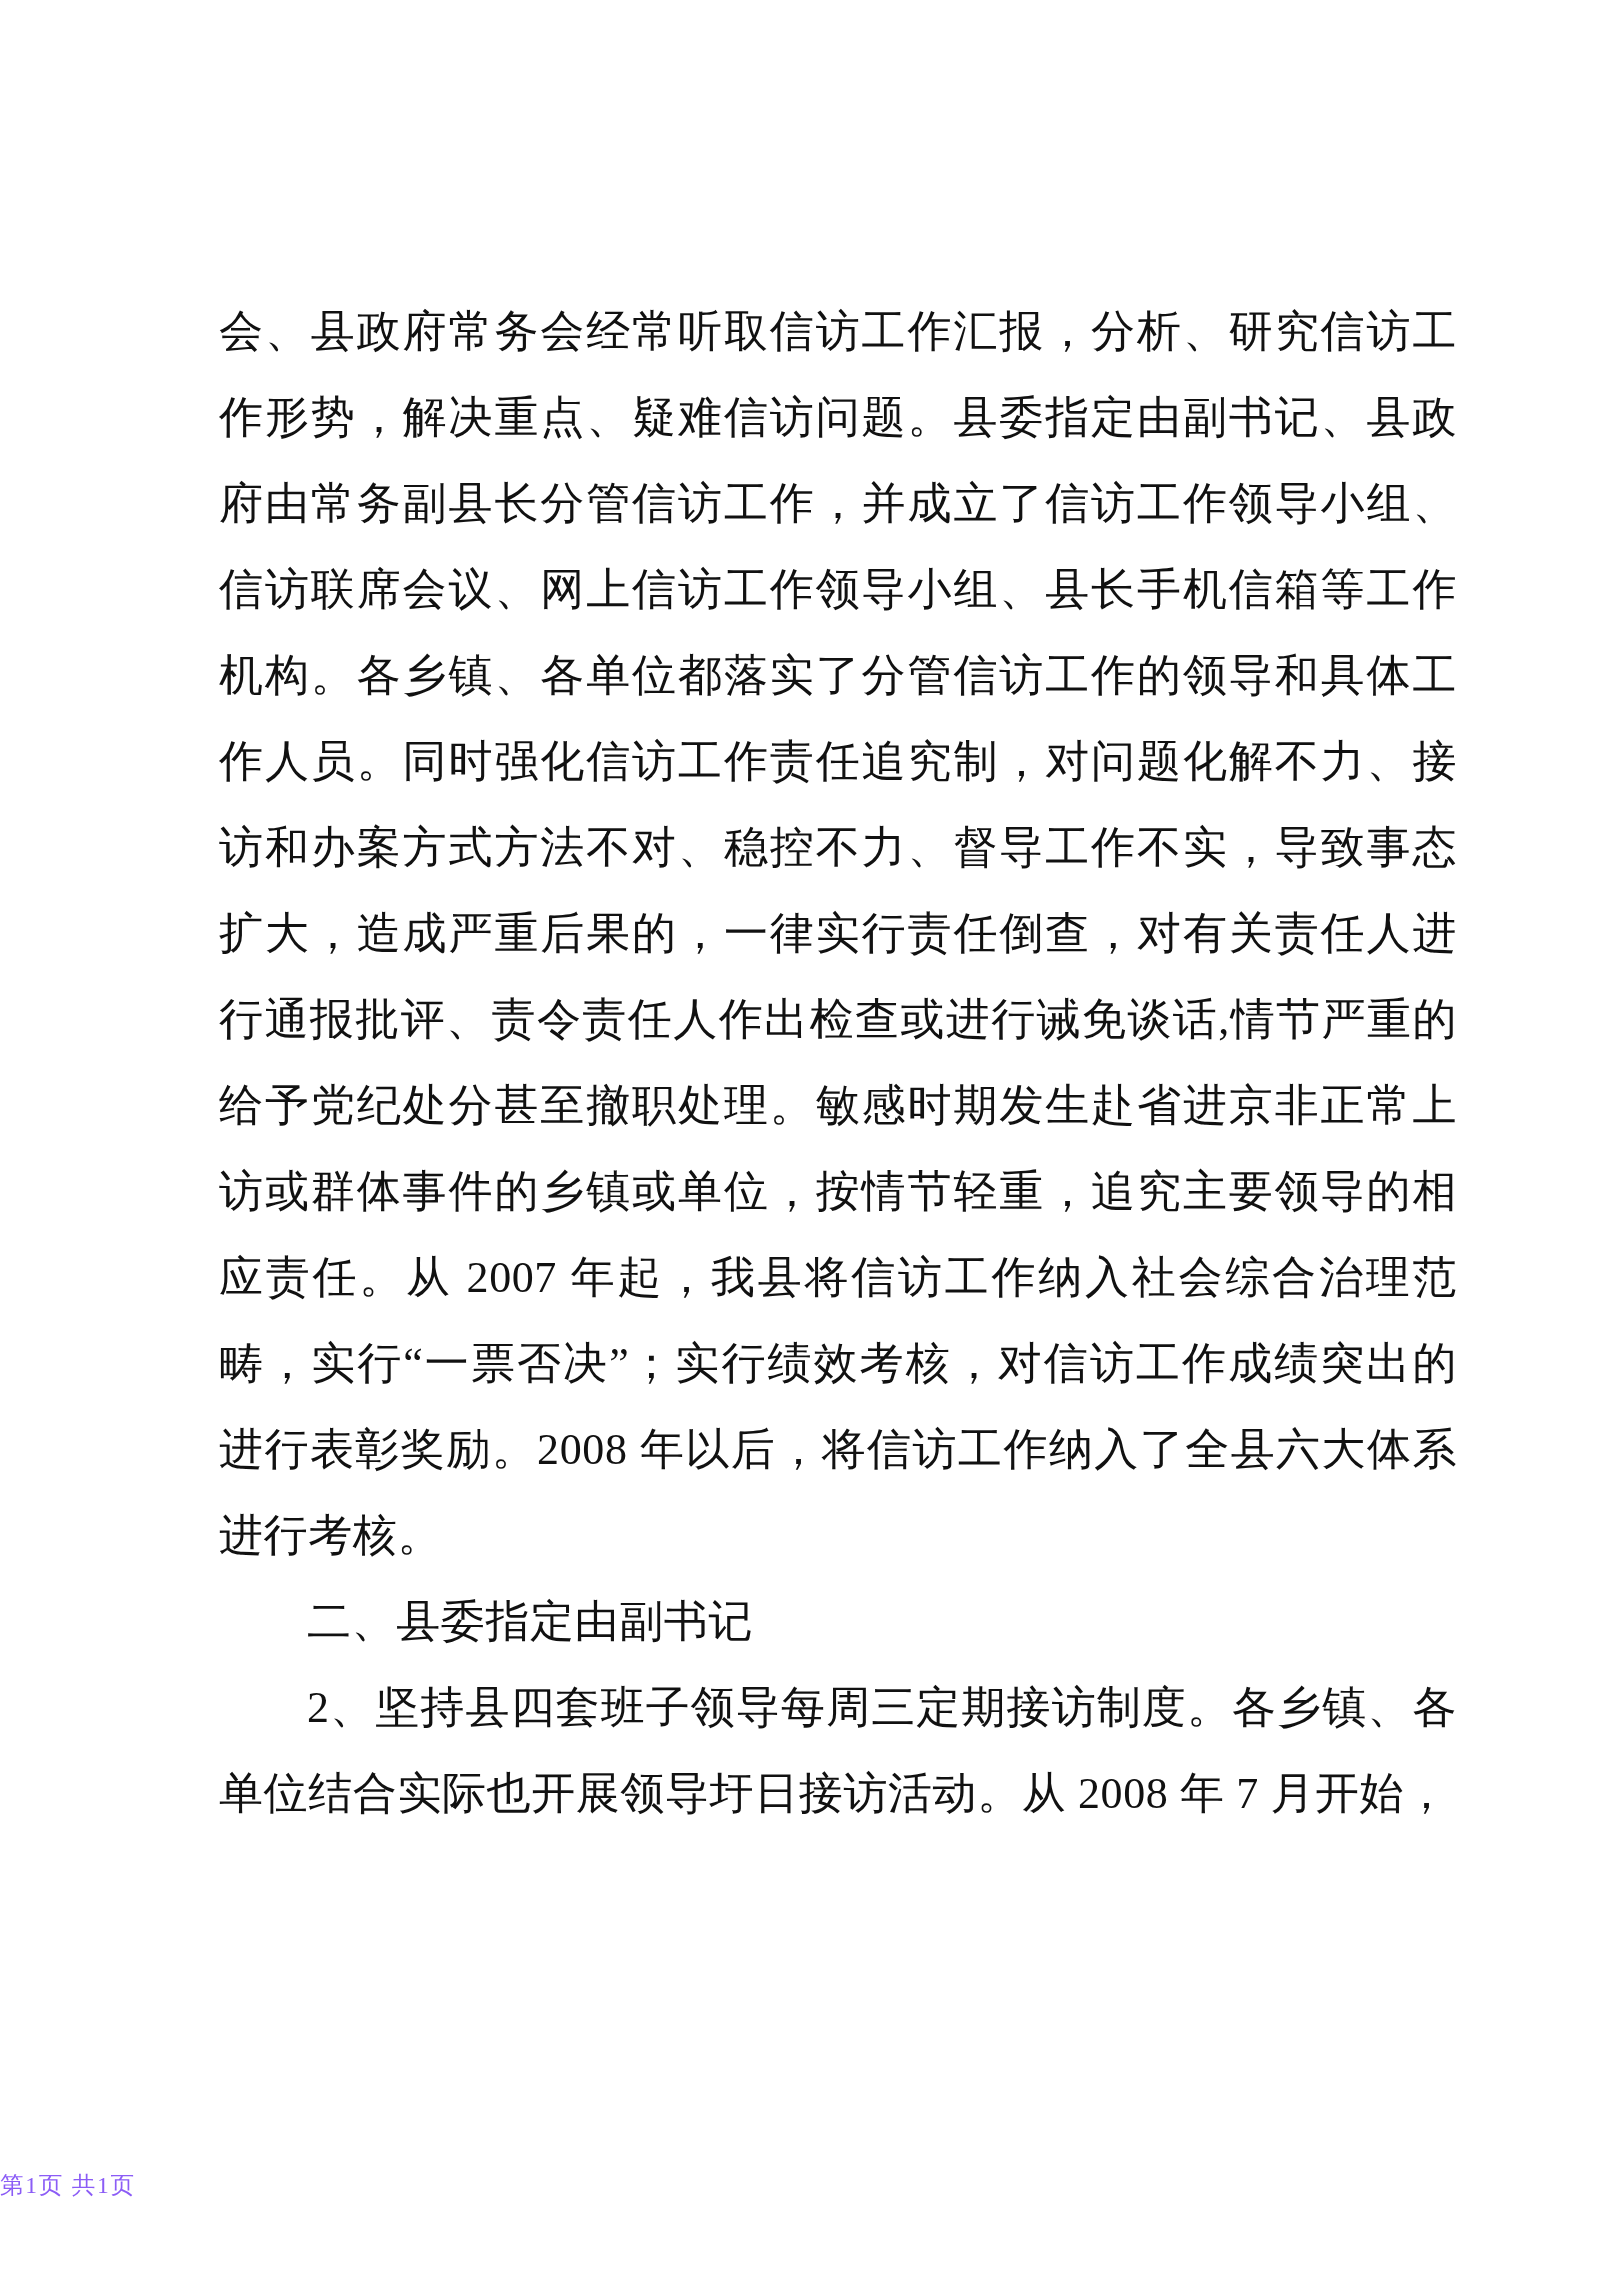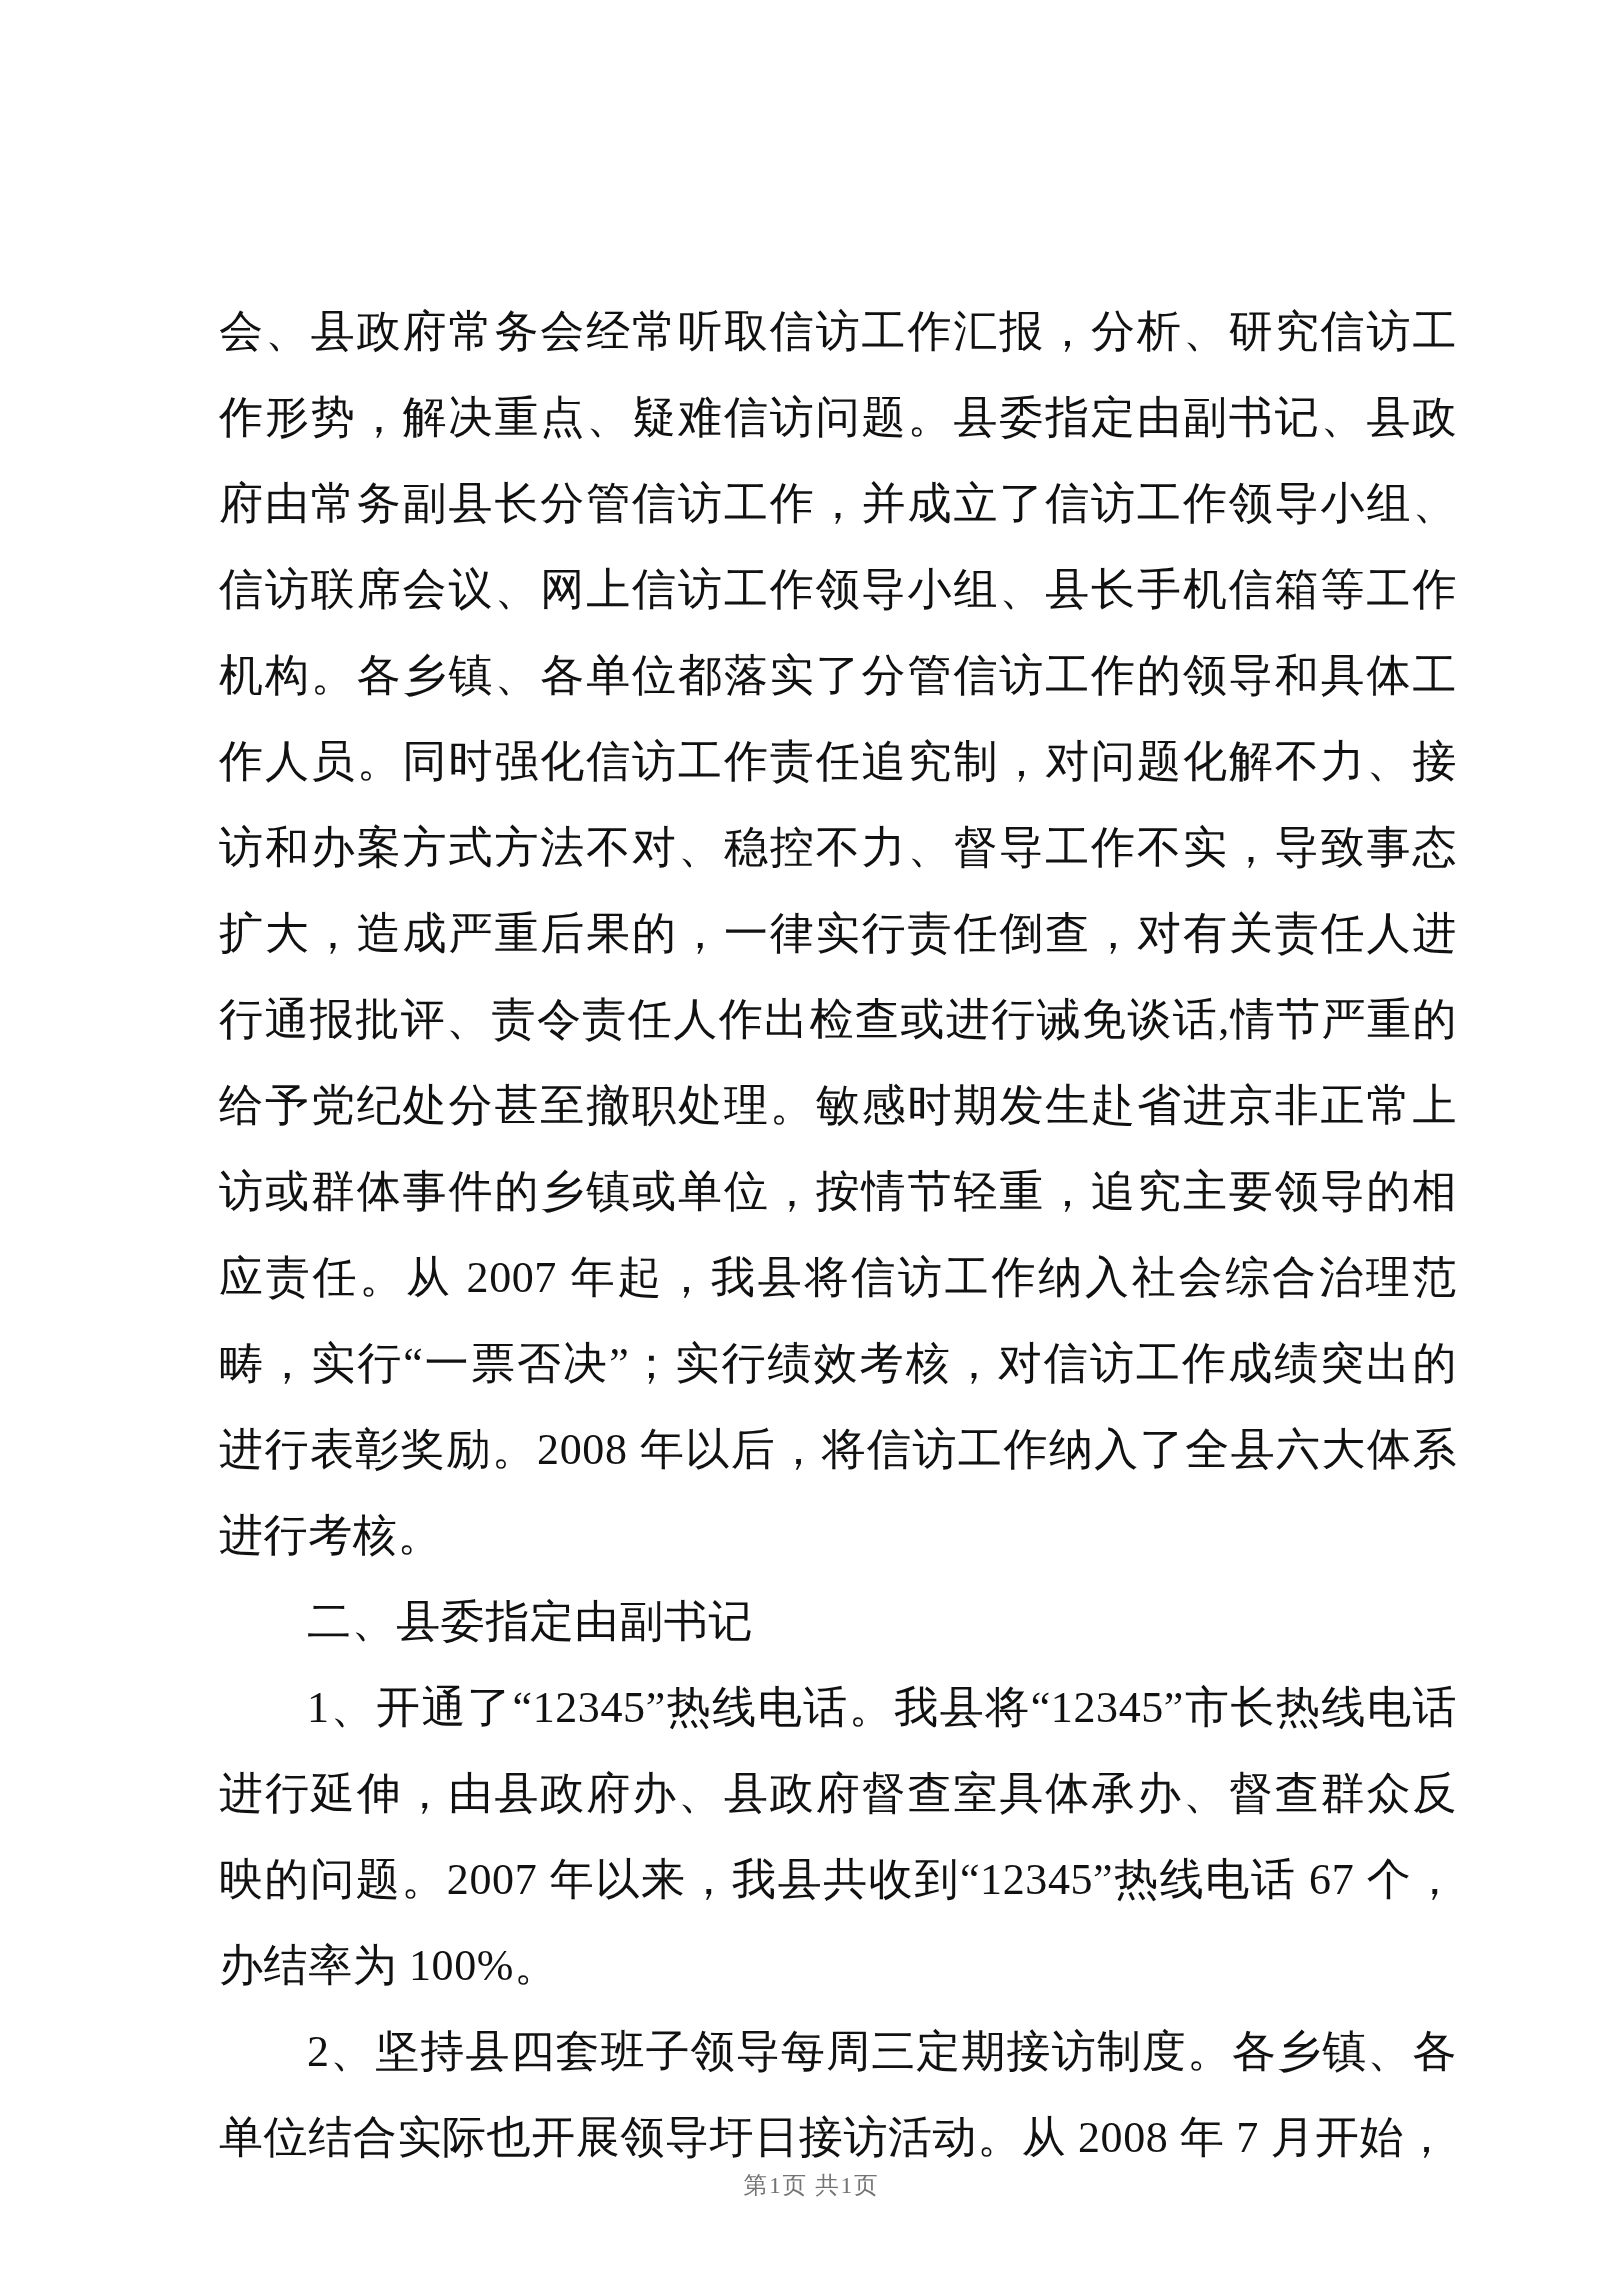--- a/index.html
+++ b/index.html
@@ -36,31 +36,30 @@
     padding: 0;
   }
   .para.indent {
     text-indent: 2em;
   }
   .footer {
     position: absolute;
     left: 0;
     right: 0;
     bottom: 94px;
-    text-align: center;
+    text-align: left;
     font-size: 23.6px;
-    color: #737373;
+    color: #8b5cf6;
     letter-spacing: 1.7px;
   }
 </style>
 </head>
 <body>
 
 <div class="page">
   <div class="content">
     <p class="para">会、县政府常务会经常听取信访工作汇报，分析、研究信访工作形势，解决重点、疑难信访问题。县委指定由副书记、县政府由常务副县长分管信访工作，并成立了信访工作领导小组、信访联席会议、网上信访工作领导小组、县长手机信箱等工作机构。各乡镇、各单位都落实了分管信访工作的领导和具体工作人员。同时强化信访工作责任追究制，对问题化解不力、接访和办案方式方法不对、稳控不力、督导工作不实，导致事态扩大，造成严重后果的，一律实行责任倒查，对有关责任人进行通报批评、责令责任人作出检查或进行诫免谈话,情节严重的给予党纪处分甚至撤职处理。敏感时期发生赴省进京非正常上访或群体事件的乡镇或单位，按情节轻重，追究主要领导的相应责任。从 2007 年起，我县将信访工作纳入社会综合治理范畴，实行“一票否决”；实行绩效考核，对信访工作成绩突出的进行表彰奖励。2008 年以后，将信访工作纳入了全县六大体系进行考核。</p>
     <p class="para indent">二、县委指定由副书记</p>
-    <p class="para indent">1、开通了“12345”热线电话。我县将“12345”市长热线电话进行延伸，由县政府办、县政府督查室具体承办、督查群众反映的问题。2007 年以来，我县共收到“12345”热线电话 67 个，办结率为 100%。</p>
     <p class="para indent">2、坚持县四套班子领导每周三定期接访制度。各乡镇、各单位结合实际也开展领导圩日接访活动。从 2008 年 7 月开始，</p>
   </div>
   <div class="footer">第1页 共1页</div>
 </div>
 
 
 </body></html>

